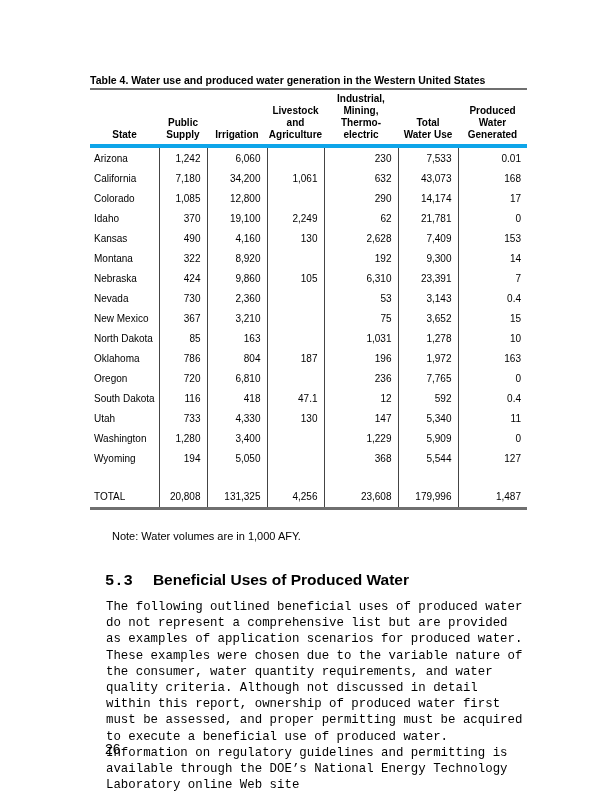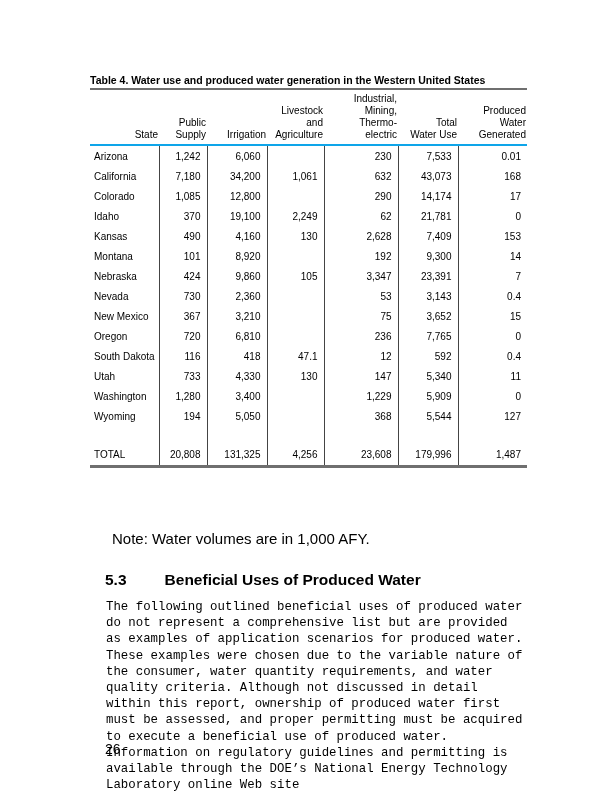--- a/index.html
+++ b/index.html
@@ -35,25 +35,25 @@
     width: 437px;
     border-collapse: collapse;
     table-layout: fixed;
     border-top: 2px solid #6f6f6f;
     border-bottom: 3px solid #6f6f6f;
     font-family: "Liberation Sans", sans-serif;
     font-size: 10px;
   }
   table.water-table thead th {
     font-size: 10px;
-    font-weight: normal;
-    text-align: right;
+    font-weight: bold;
+    text-align: center;
     vertical-align: bottom;
     padding: 3px 1px 3px 1px;
-    border-bottom: 2px solid #0ea5e9;
+    border-bottom: 4px solid #0ea5e9;
     white-space: pre-line;
     line-height: 12px;
   }
   table.water-table tbody td {
     height: 20px;
     padding: 0 6px 0 0;
     text-align: right;
     vertical-align: middle;
     white-space: nowrap;
   }
@@ -68,37 +68,38 @@
     height: 18px;
   }
   table.water-table tr.total-row td {
     height: 21px;
   }
 
   .table-note {
     position: absolute;
     left: 112px;
     top: 530px;
-    font-size: 15px;
+    font-size: 11px;
     font-family: "Liberation Sans", sans-serif;
   }
 
   
   .section-heading {
     position: absolute;
     left: 105px;
     top: 571px;
     font-size: 15.5px;
     font-weight: bold;
     font-family: "Liberation Sans", sans-serif;
     white-space: nowrap;
   }
   .section-heading .section-number {
     display: inline-block;
-    margin-right: 38px;
+    margin-right: 20px;
+    font-family: Liberation Mono, monospace;
   }
   .body-paragraph {
     position: absolute;
     left: 106px;
     top: 599px;
     width: 418px;
     font-family: Liberation Mono, monospace;
     font-size: 12.4px;
     line-height: 16.2px;
     text-align: left;
@@ -189,53 +190,71 @@
           <td>Kansas</td>
           <td>490</td>
           <td>4,160</td>
           <td>130</td>
           <td>2,628</td>
           <td>7,409</td>
           <td>153</td>
         </tr>
         <tr>
           <td>Montana</td>
-          <td>101</td>
+          <td>322</td>
           <td>8,920</td>
           <td></td>
           <td>192</td>
           <td>9,300</td>
           <td>14</td>
         </tr>
         <tr>
           <td>Nebraska</td>
           <td>424</td>
           <td>9,860</td>
           <td>105</td>
-          <td>3,347</td>
+          <td>6,310</td>
           <td>23,391</td>
           <td>7</td>
         </tr>
         <tr>
           <td>Nevada</td>
           <td>730</td>
           <td>2,360</td>
           <td></td>
           <td>53</td>
           <td>3,143</td>
           <td>0.4</td>
         </tr>
         <tr>
           <td>New Mexico</td>
           <td>367</td>
           <td>3,210</td>
           <td></td>
           <td>75</td>
           <td>3,652</td>
           <td>15</td>
+        </tr>
+        <tr>
+          <td>North Dakota</td>
+          <td>85</td>
+          <td>163</td>
+          <td></td>
+          <td>1,031</td>
+          <td>1,278</td>
+          <td>10</td>
+        </tr>
+        <tr>
+          <td>Oklahoma</td>
+          <td>786</td>
+          <td>804</td>
+          <td>187</td>
+          <td>196</td>
+          <td>1,972</td>
+          <td>163</td>
         </tr>
         <tr>
           <td>Oregon</td>
           <td>720</td>
           <td>6,810</td>
           <td></td>
           <td>236</td>
           <td>7,765</td>
           <td>0</td>
         </tr>

